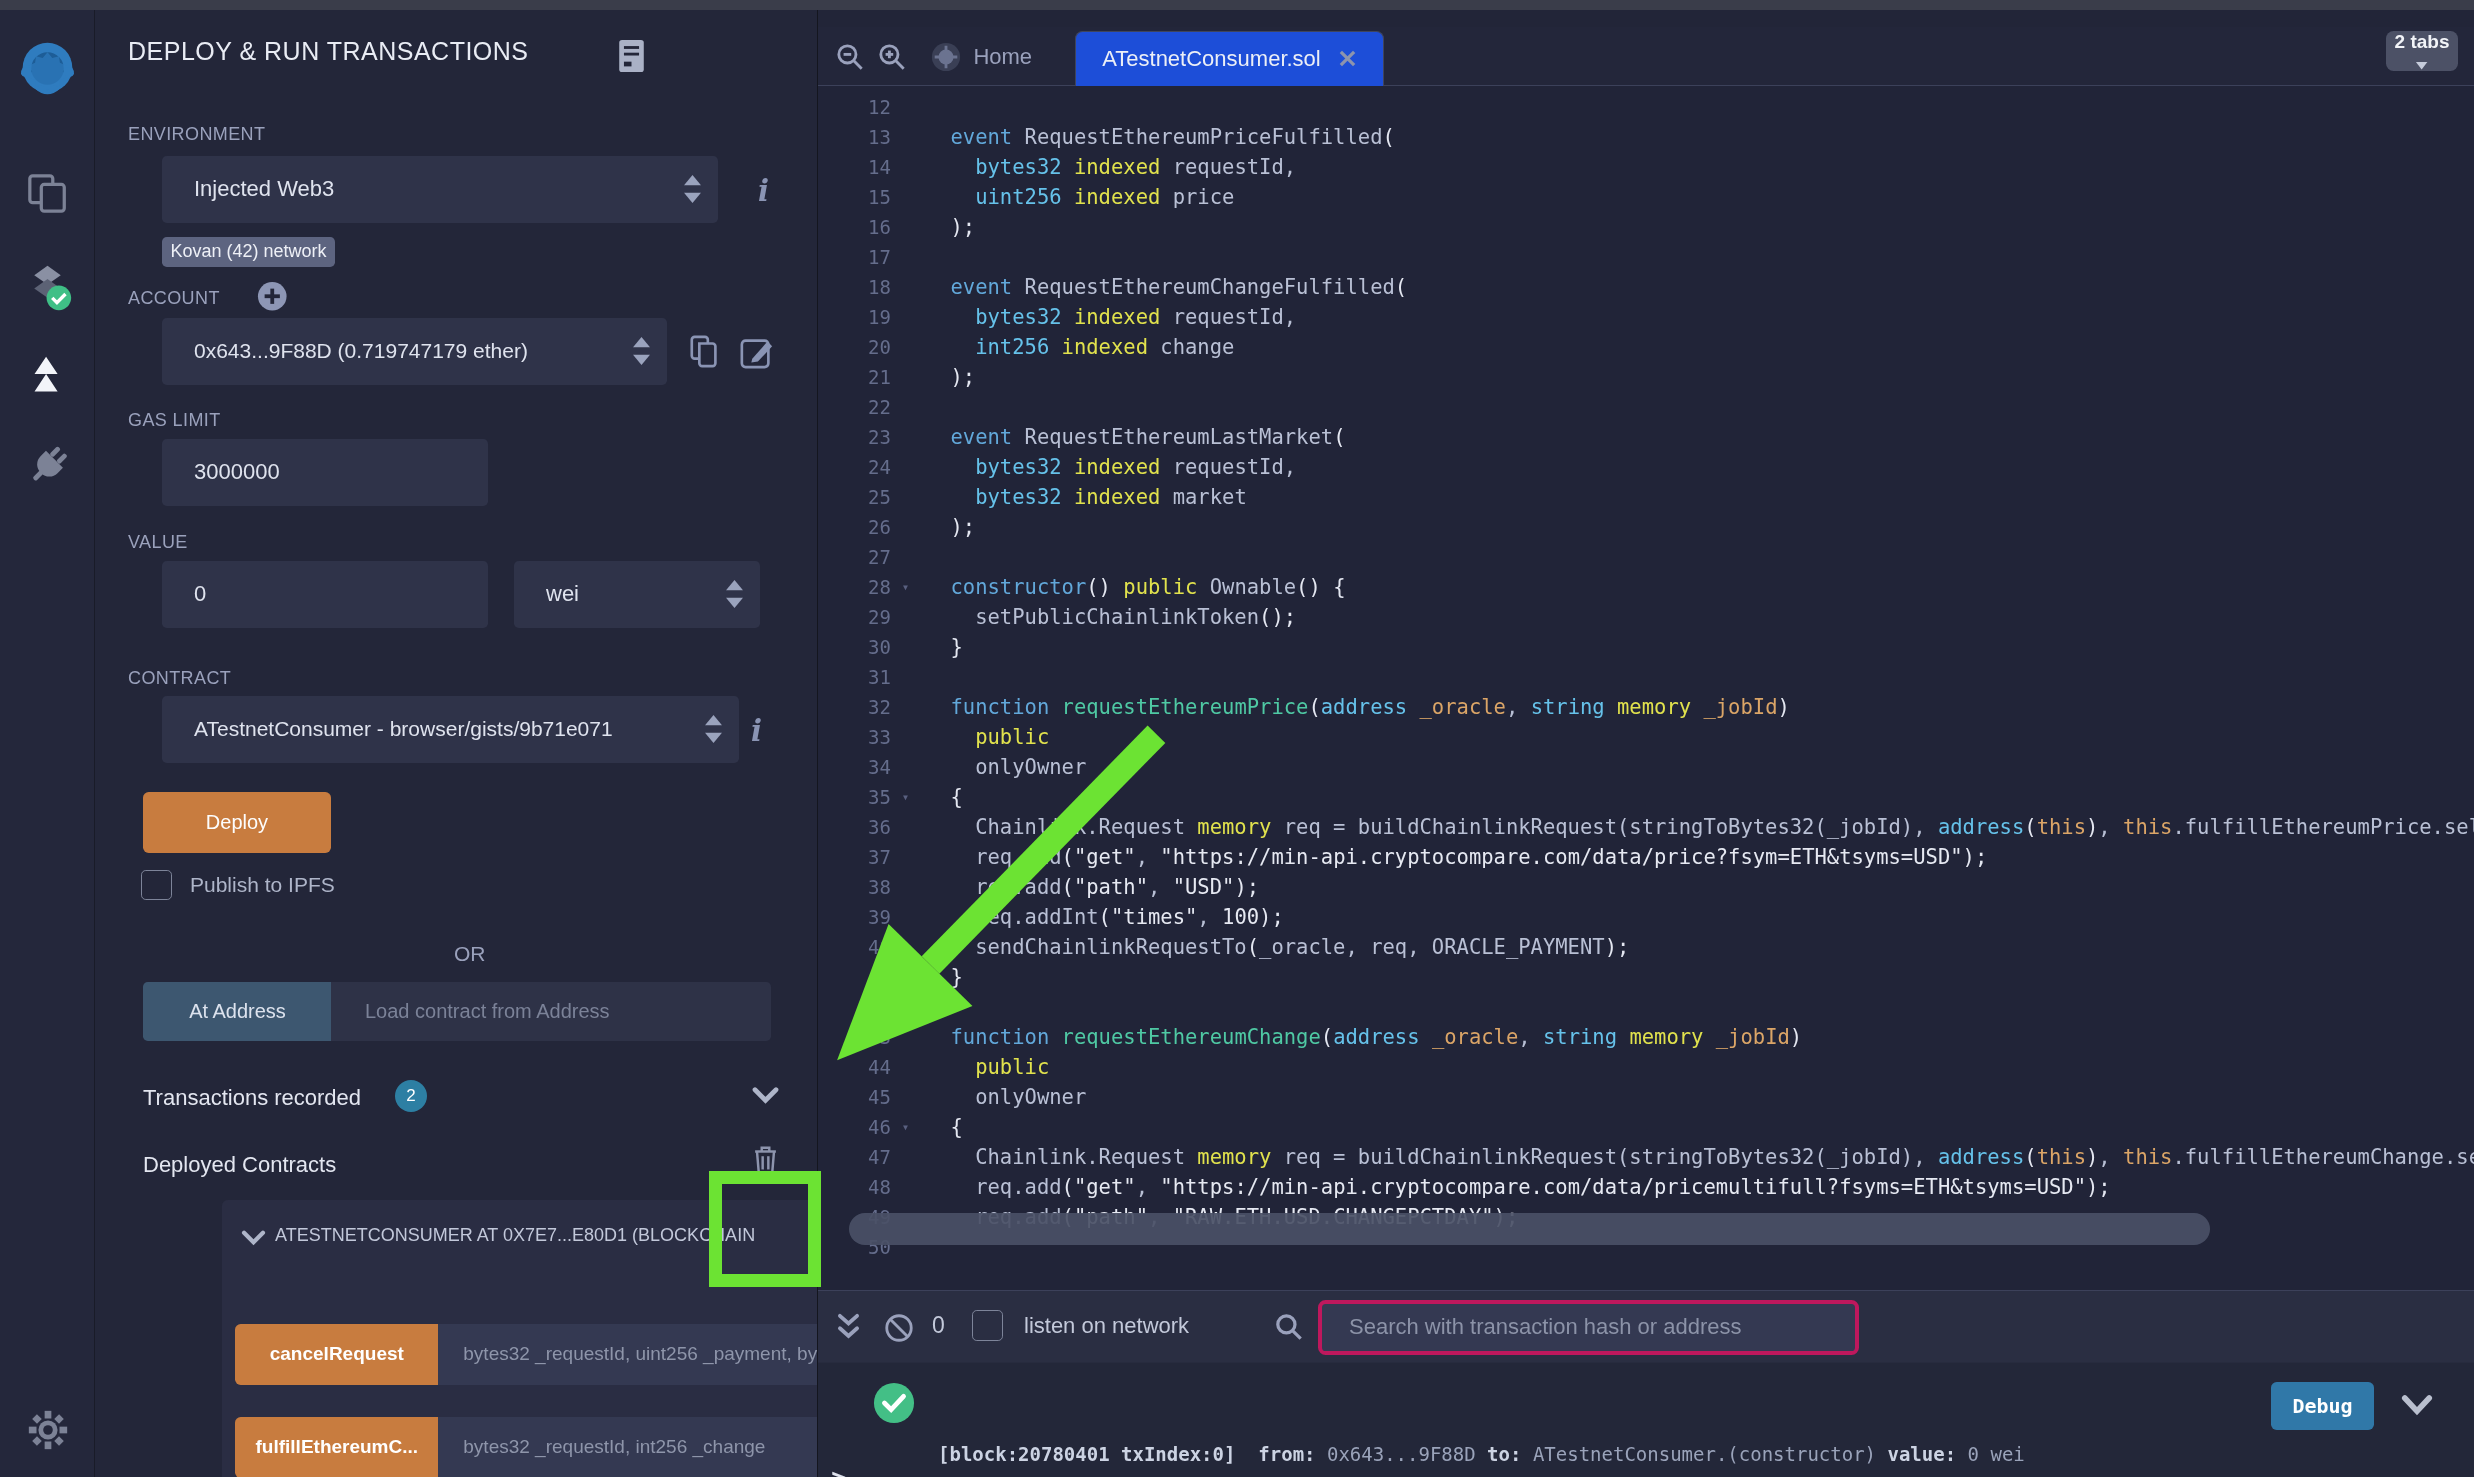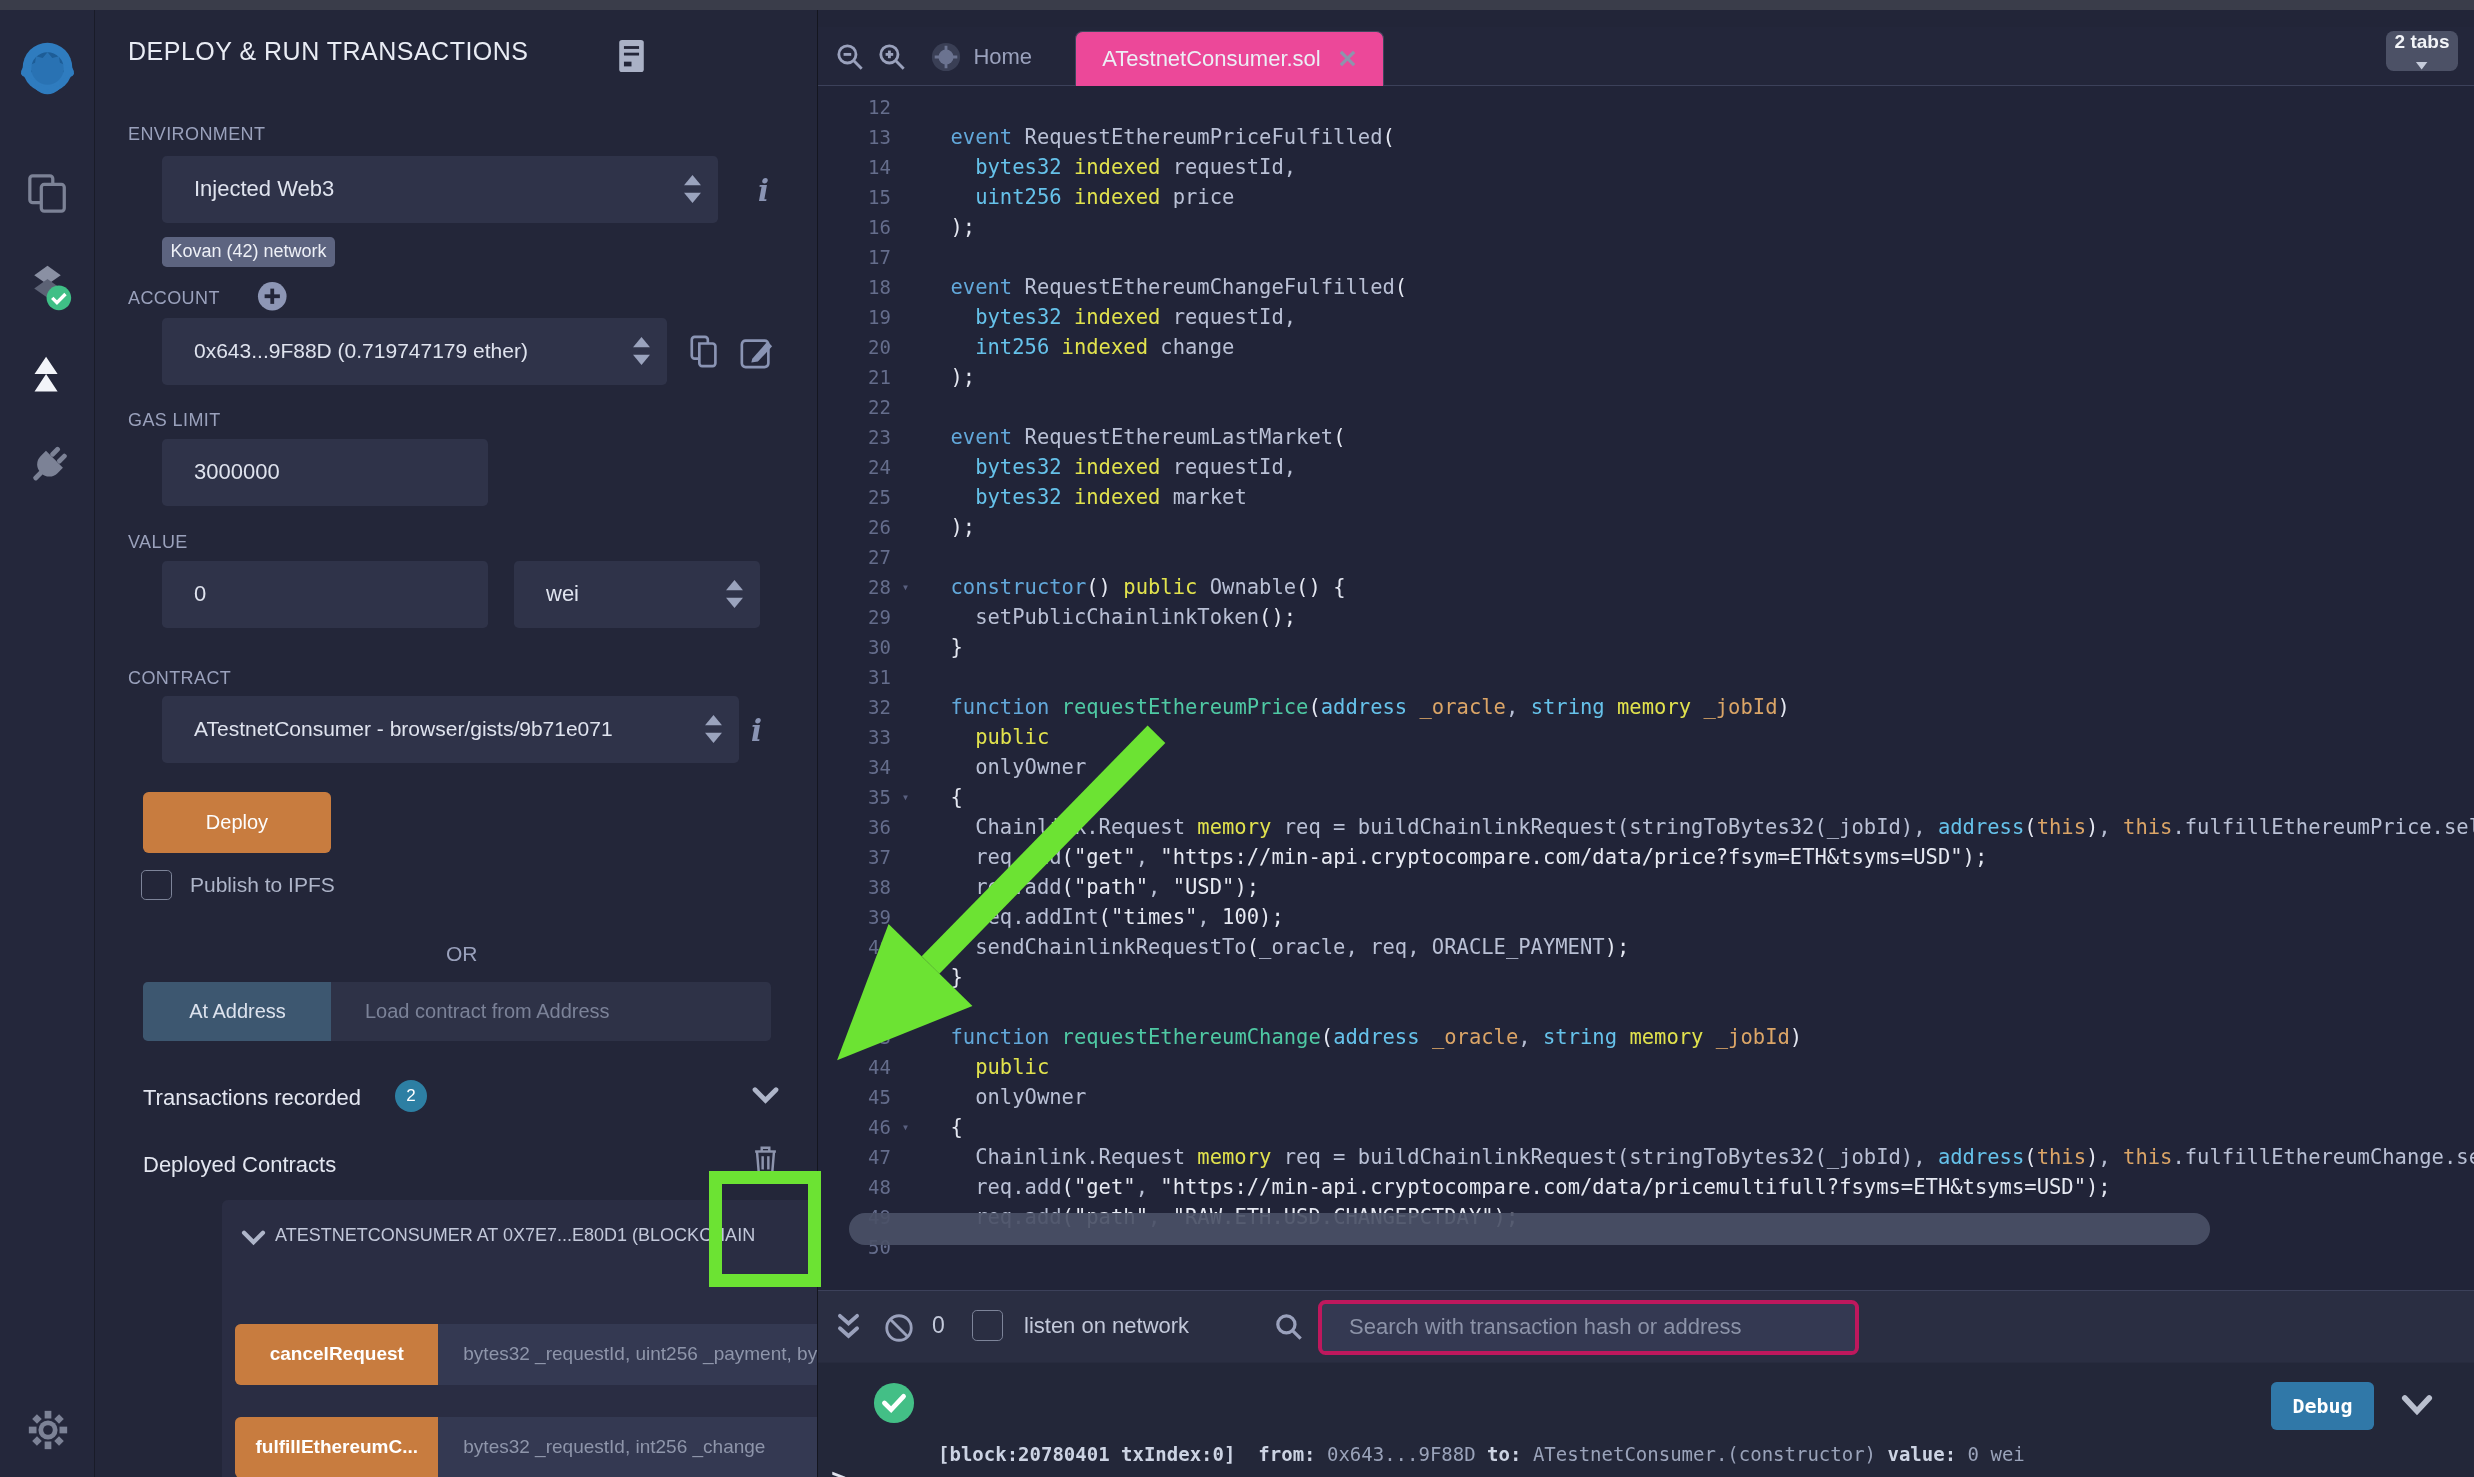--- a/index.html
+++ b/index.html
@@ -20,21 +20,21 @@
   .panel-title { position:absolute; left:33px; top:27px; font-size:25px; color:#e9ecf4; letter-spacing:0.5px; }
   .lbl { position:absolute; font-size:18px; color:#9aa1bc; letter-spacing:0.4px; }
   .inputbox { position:absolute; background:#2f3349; border-radius:4.8px; color:#dfe3ee;
     font-size:22px; display:flex; align-items:center; padding-left:32px; overflow:hidden; white-space:nowrap; }
   .stepper { position:absolute; right:15.3px; top:50%; transform:translateY(-50%); }
   .pill { position:absolute; background:#5d6480; border-radius:4.8px; color:#eef0f6; font-size:18px;
     display:flex; align-items:center; justify-content:center; }
   .btn-orange { position:absolute; background:#c87c3f; border-radius:5.7px; color:#fdfdfd;
     font-size:20px; display:flex; align-items:center; justify-content:center; border:none; cursor:pointer; }
   .checkbox { position:absolute; width:30.5px; height:30.5px; border:1.9px solid #7d8499; border-radius:4.8px; background:transparent; }
-  .or-text { position:absolute; color:#9aa1bc; font-size:21px; }
+  .or-text { position:absolute; color:#9aa1bc; font-size:21px;margin-left:8px; }
   .ataddr-btn { position:absolute; background:#3d5770; color:#dde3ee; font-size:20px; border-radius:4.8px 0 0 4.8px;
     display:flex; align-items:center; justify-content:center; }
   .ataddr-input { position:absolute; background:#2e3247; border-radius:0 4.8px 4.8px 0; color:#7b8298; font-size:20px;
     display:flex; align-items:center; padding-left:34px; }
   .section-label { position:absolute; color:#e3e6f0; font-size:22px; }
   .count-badge { position:absolute; width:32px; height:32px; border-radius:50%; background:#2d7fa3; color:#fff;
     font-size:17px; display:flex; align-items:center; justify-content:center; }
   #deployed-card { left:127px; top:1190px; width:677px; height:288px; background:#2a2d43; border-radius:5.7px 5.7px 0 0; }
   .contract-header-text { position:absolute; left:53px; top:25px; width:538px; color:#c2c8da; font-size:18px;
     white-space:nowrap; overflow:hidden; }
@@ -44,21 +44,21 @@
   .fn-params { position:absolute; left:203px; top:0; width:400px; height:61px; background:#343952; border-radius:0 5.7px 5.7px 0;
     color:#8e95aa; font-size:19px; display:flex; align-items:center; padding-left:25px; white-space:nowrap; overflow:hidden; }
   .fn-chevron { position:absolute; right:0px; top:17px; }
   #panel-scrollbar { left:806px; top:1082px; width:8.6px; height:396px; background:#3d425a; border-radius:3.8px; }
 
   
   #main { left:818px; top:11px; width:1657px; height:1468px; background:#212438;margin-top:16px; }
   #tabbar { position:absolute; left:0; top:0; width:1657px; height:59px; background:#23263a; border-bottom:1.9px solid #3c415a; }
   .tab-home { position:absolute; left:112px; top:0; height:59px; display:flex; align-items:center; gap:11.4px;
     color:#9aa1bc; font-size:22px; }
-  .tab-active { position:absolute; left:257px; top:3.8px; width:309px; height:55px; background:#ec4899;
+  .tab-active { position:absolute; left:257px; top:3.8px; width:309px; height:55px; background:#1d4ed8;
     border:1px solid #3f455c; border-bottom:none; border-radius:7.6px 7.6px 0 0; display:flex; align-items:center;
     justify-content:center; gap:17px; color:#eceff6; font-size:22px; }
   .tabs-btn { position:absolute; right:17px; top:3.8px; width:72px; height:40px; background:#4c5166; border-radius:7.6px;
     color:#f2f4f8; font-size:19px; font-weight:bold; display:flex; align-items:center; justify-content:center; gap:7.6px;flex-direction:column; }
 
   #code-area { position:absolute; left:0; top:59px; width:1657px; height:1204px; overflow:hidden;
     font-family:"DejaVu Sans Mono", monospace; font-size:20.5px; line-height:30px; padding-top:5.7px; }
   .code-line { display:flex; height:30px; white-space:pre; }
   .ln { width:73px; text-align:right; color:#656d8c; font-size:19px; flex:none; }
   .fold { width:29px; text-align:center; color:#596080; font-size:12.4px; flex:none; }

